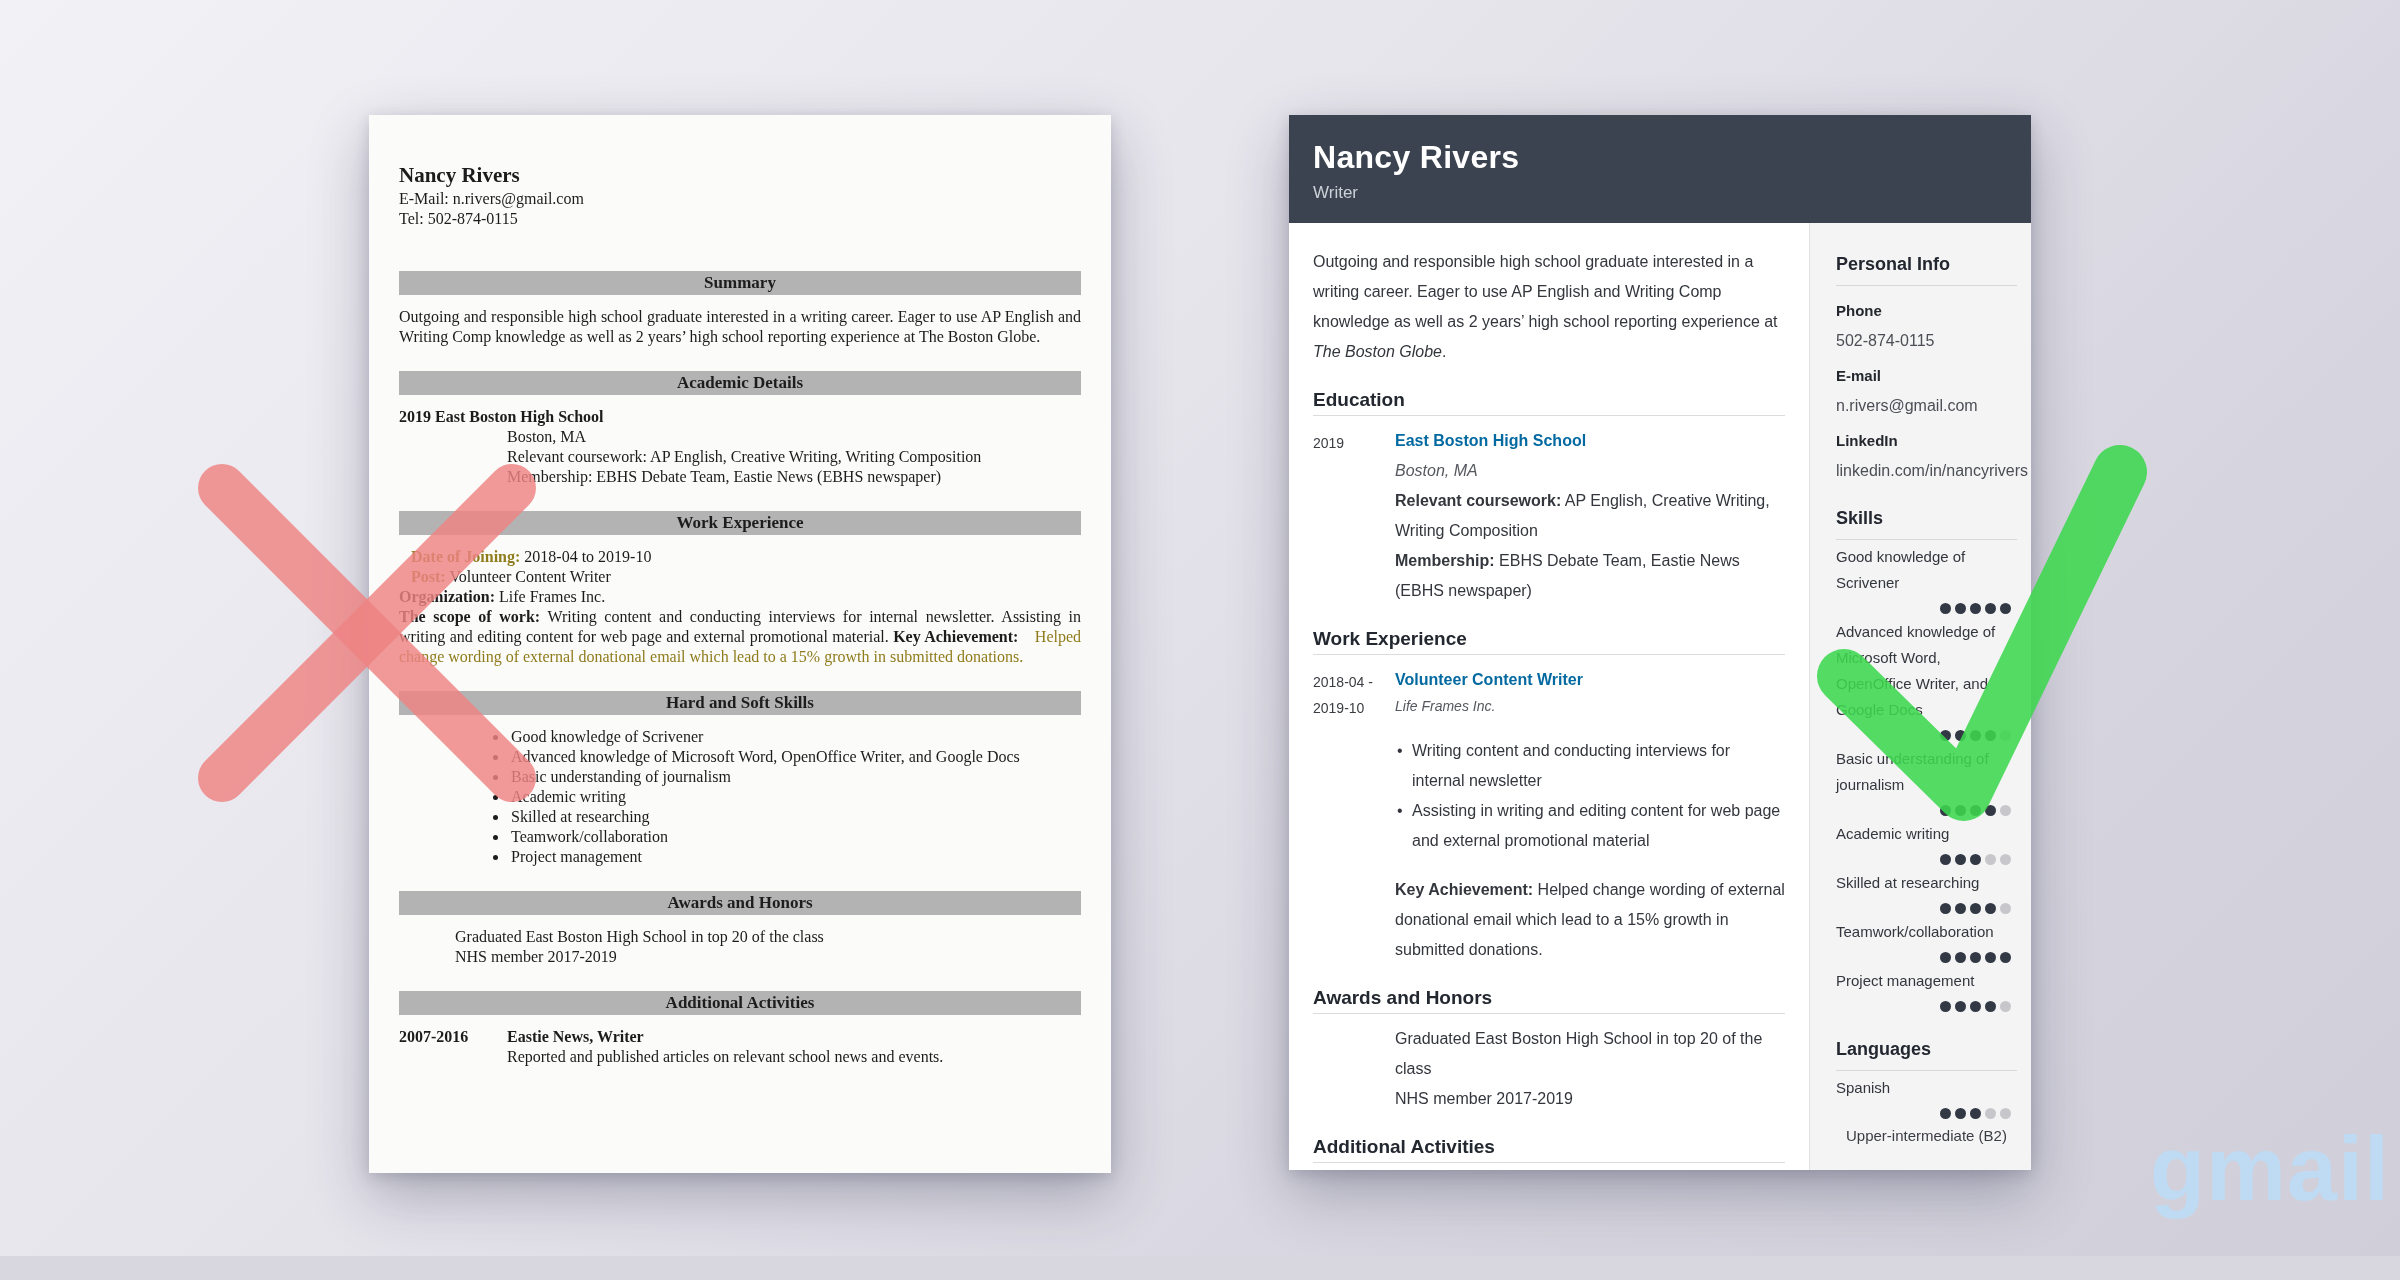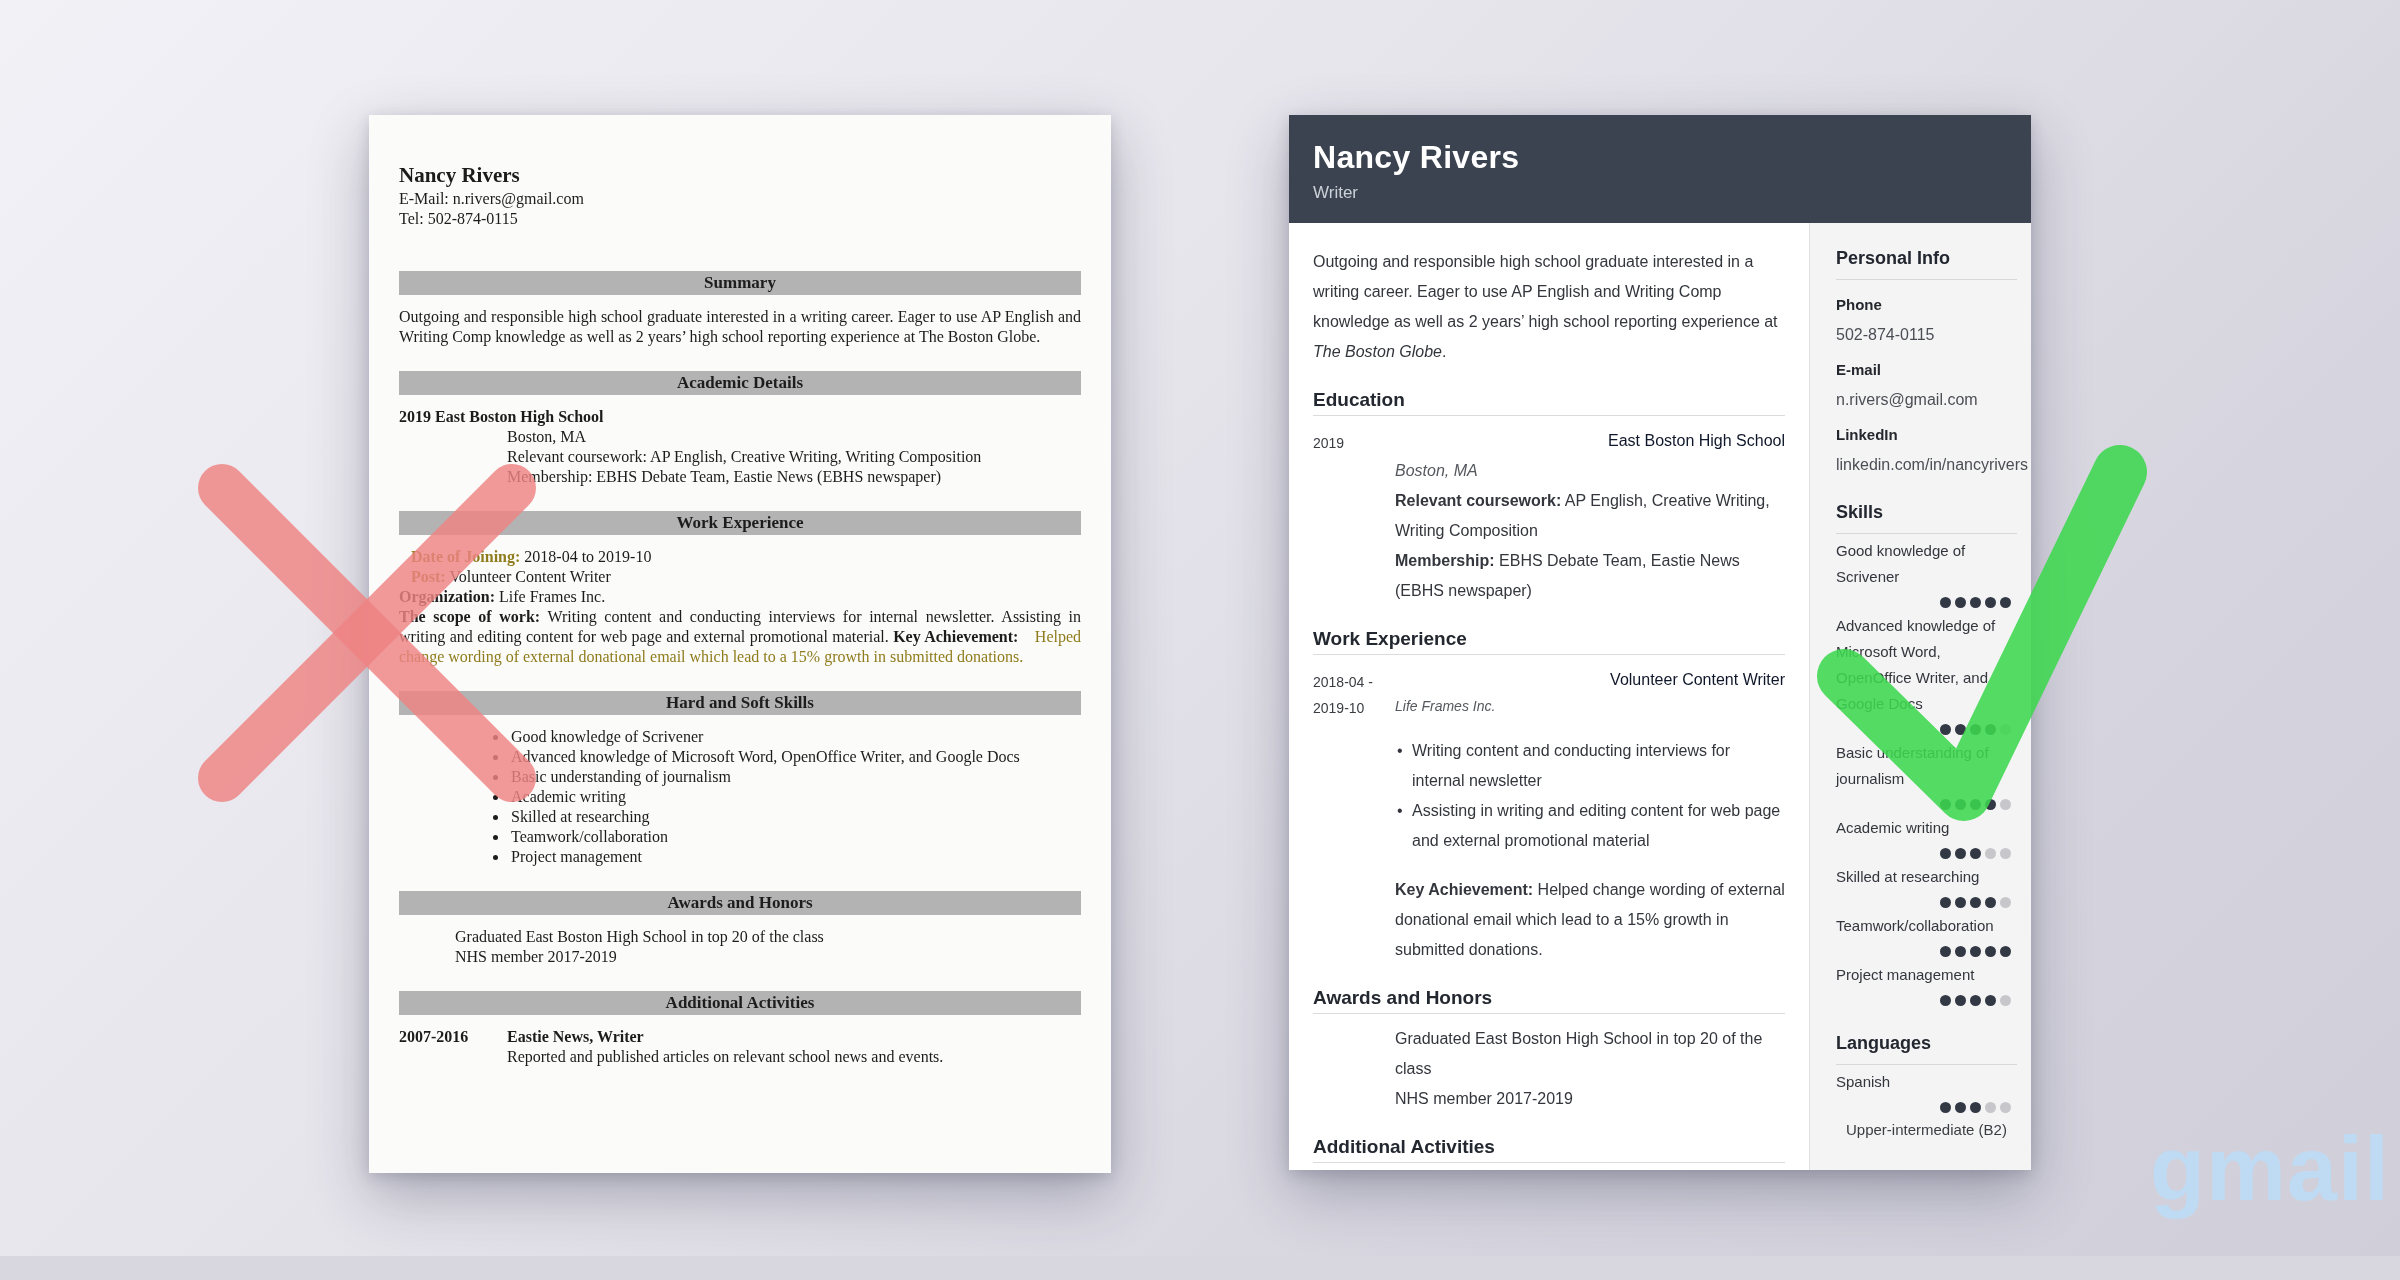--- a/index.html
+++ b/index.html
@@ -36,28 +36,28 @@
   .rp-title{font-size:17px;color:#ccd1d8;margin-top:7px;}
   .rp-body{flex:1;display:flex;min-height:0;}
   .rp-main{width:520px;flex:none;box-sizing:border-box;padding:24px 24px 20px;
     font-size:16px;line-height:30px;color:#33363c;overflow:hidden;}
   .rp-summary{margin:0 0 6px;}
   .rp-h{font-size:19px;font-weight:bold;color:#23272f;margin:18px 0 10px;padding-bottom:0;
     border-bottom:1px solid #dbdbde;}
   .rp-row{display:flex;margin-bottom:4px;}
   .rp-date{width:82px;flex:none;font-size:14px;color:#3a3d42;line-height:26px;padding-top:4px;}
   .rp-content{flex:1;min-width:0;}
-  .rp-strong{font-weight:normal;color:#0f172a;text-align:right;}
+  .rp-strong{font-weight:bold;color:#0369a1;}
   .rp-italic{font-style:italic;color:#55585e;}
   .rp-company{font-style:italic;font-size:14px;color:#55585e;line-height:22px;}
   .rp-ul{list-style:none;margin:19px 0;padding:0;}
   .rp-ul li{position:relative;padding-left:17px;}
   .rp-ul li::before{content:"•";position:absolute;left:2px;}
   .rp-side{flex:1;background:#f4f4f5;border-left:1px solid #e2e2e5;box-sizing:border-box;
-    padding:18px 14px 18px 26px;font-size:15px;line-height:26px;color:#33363c;overflow:hidden;}
+    padding:24px 14px 18px 26px;font-size:15px;line-height:26px;color:#33363c;overflow:hidden;}
   .rp-sh{font-size:18px;font-weight:bold;color:#23272f;margin:24px 0 4px;padding-bottom:8px;
     border-bottom:1px solid #d8d8db;}
   .rp-sh.first{margin-top:4px;}
   .pi-label{font-weight:bold;font-size:15px;color:#24272d;margin-top:14px;line-height:22px;}
   .pi-value{font-size:16px;color:#4b4e54;line-height:20px;margin-top:9px;}
   .sk{margin-bottom:5px;}
   .sk-label{line-height:26px;}
   .dots{display:flex;gap:4px;margin:7px 0 3px 104px;}
   .dot{width:11px;height:11px;border-radius:50%;background:#c7c7cb;flex:none;}
   .dot.filled{background:#323945;}

